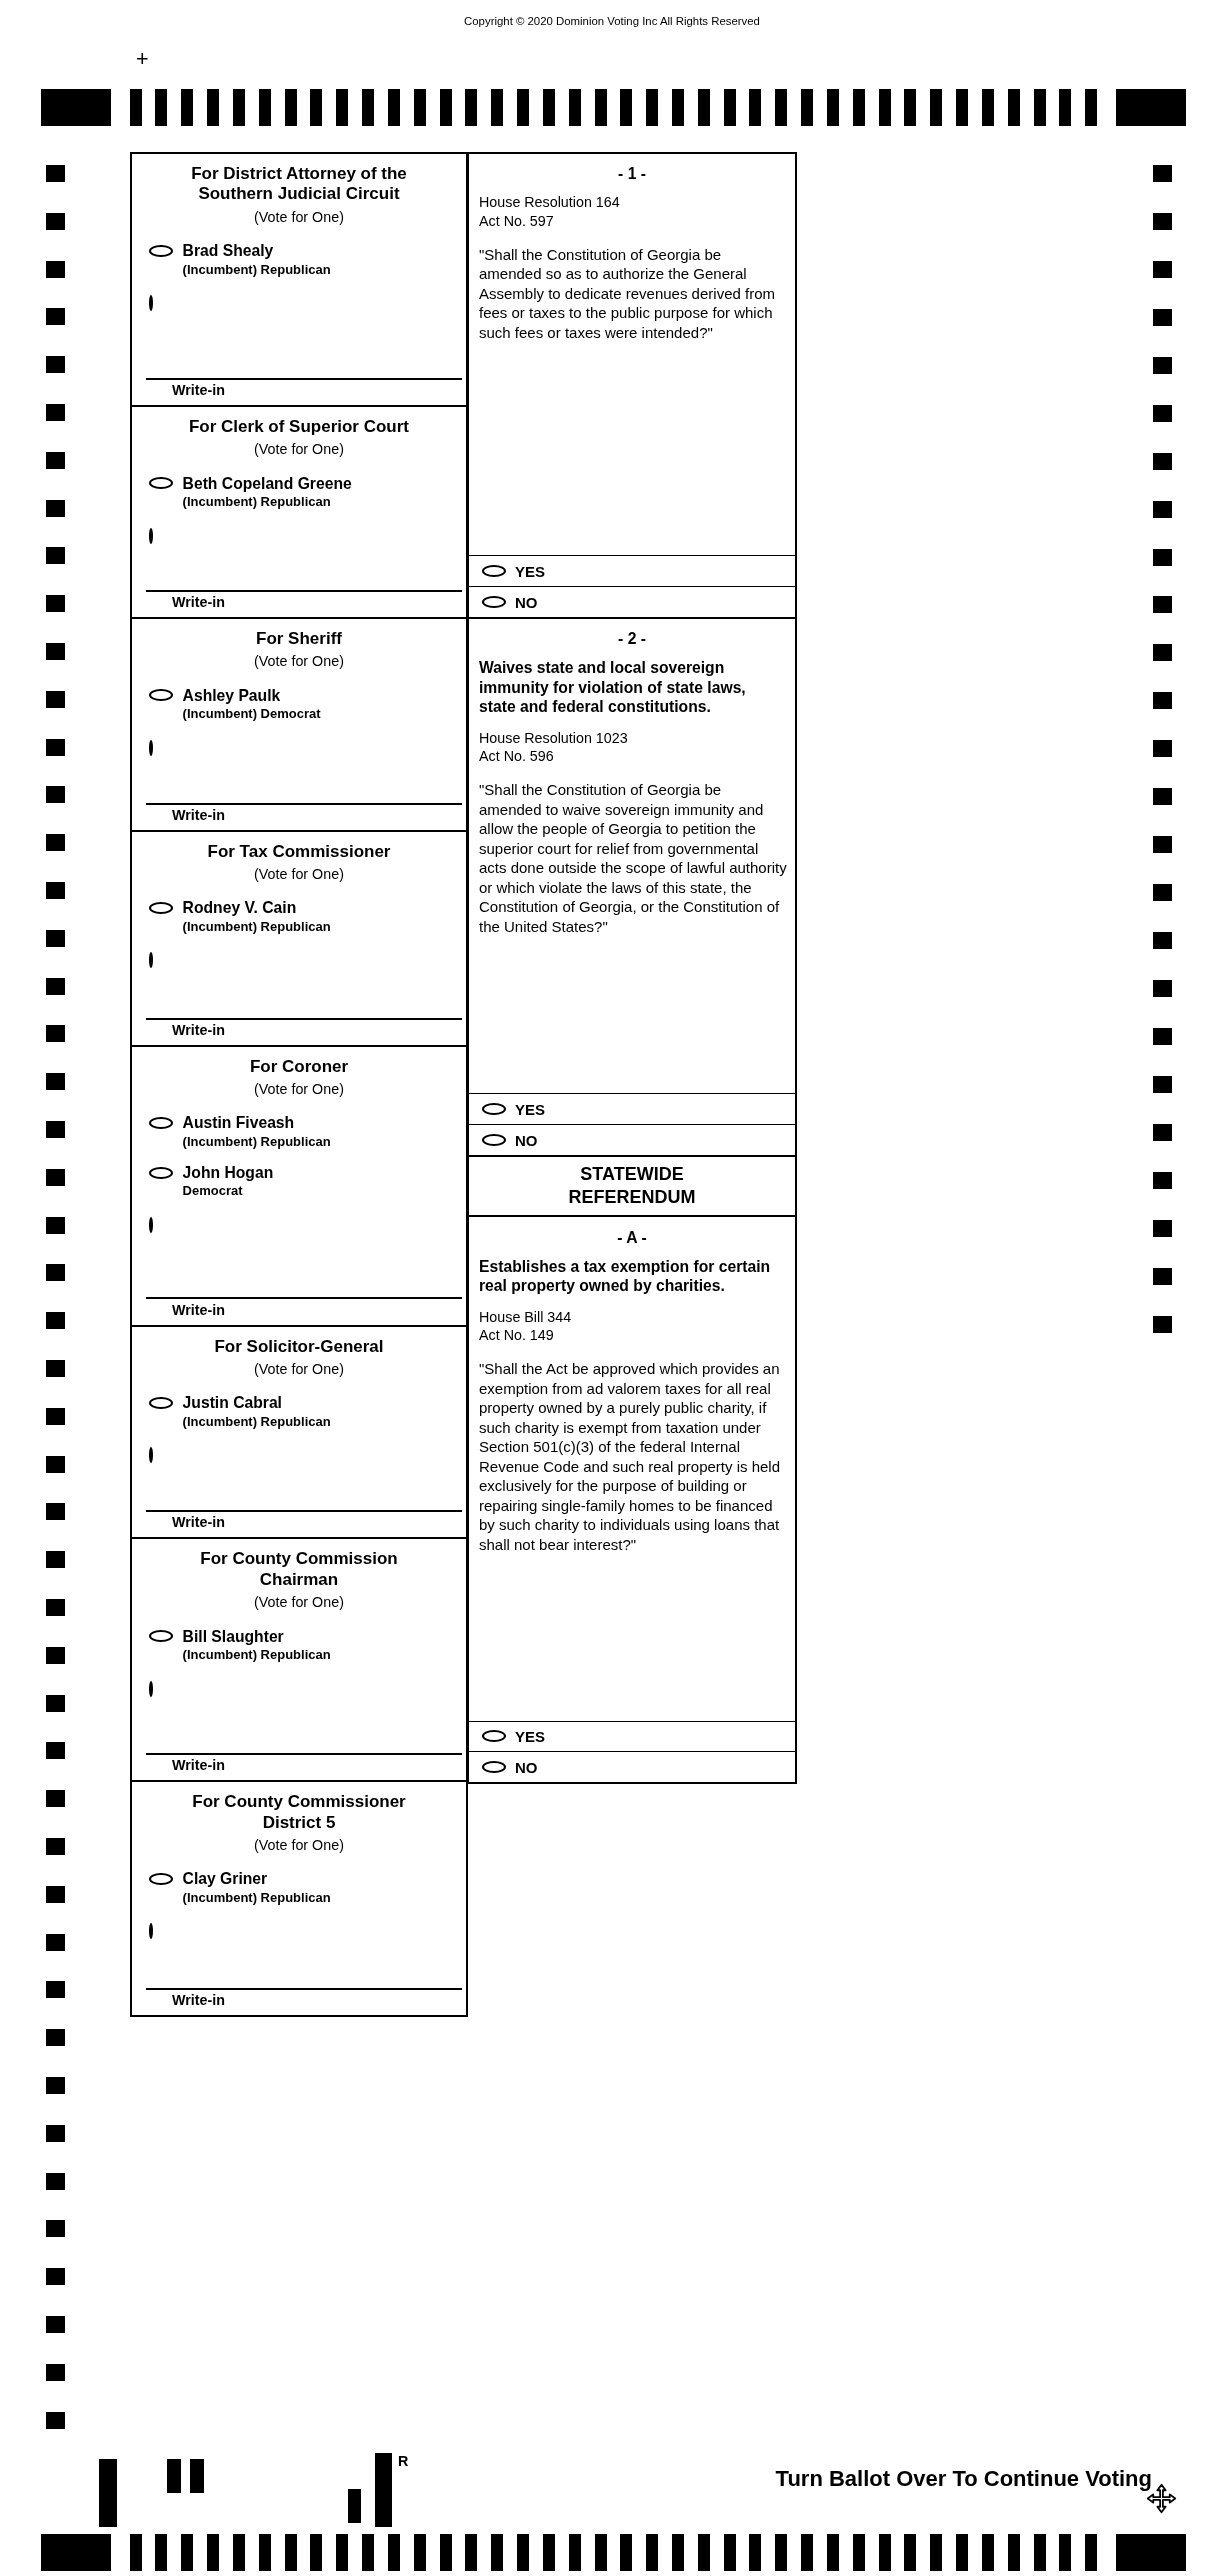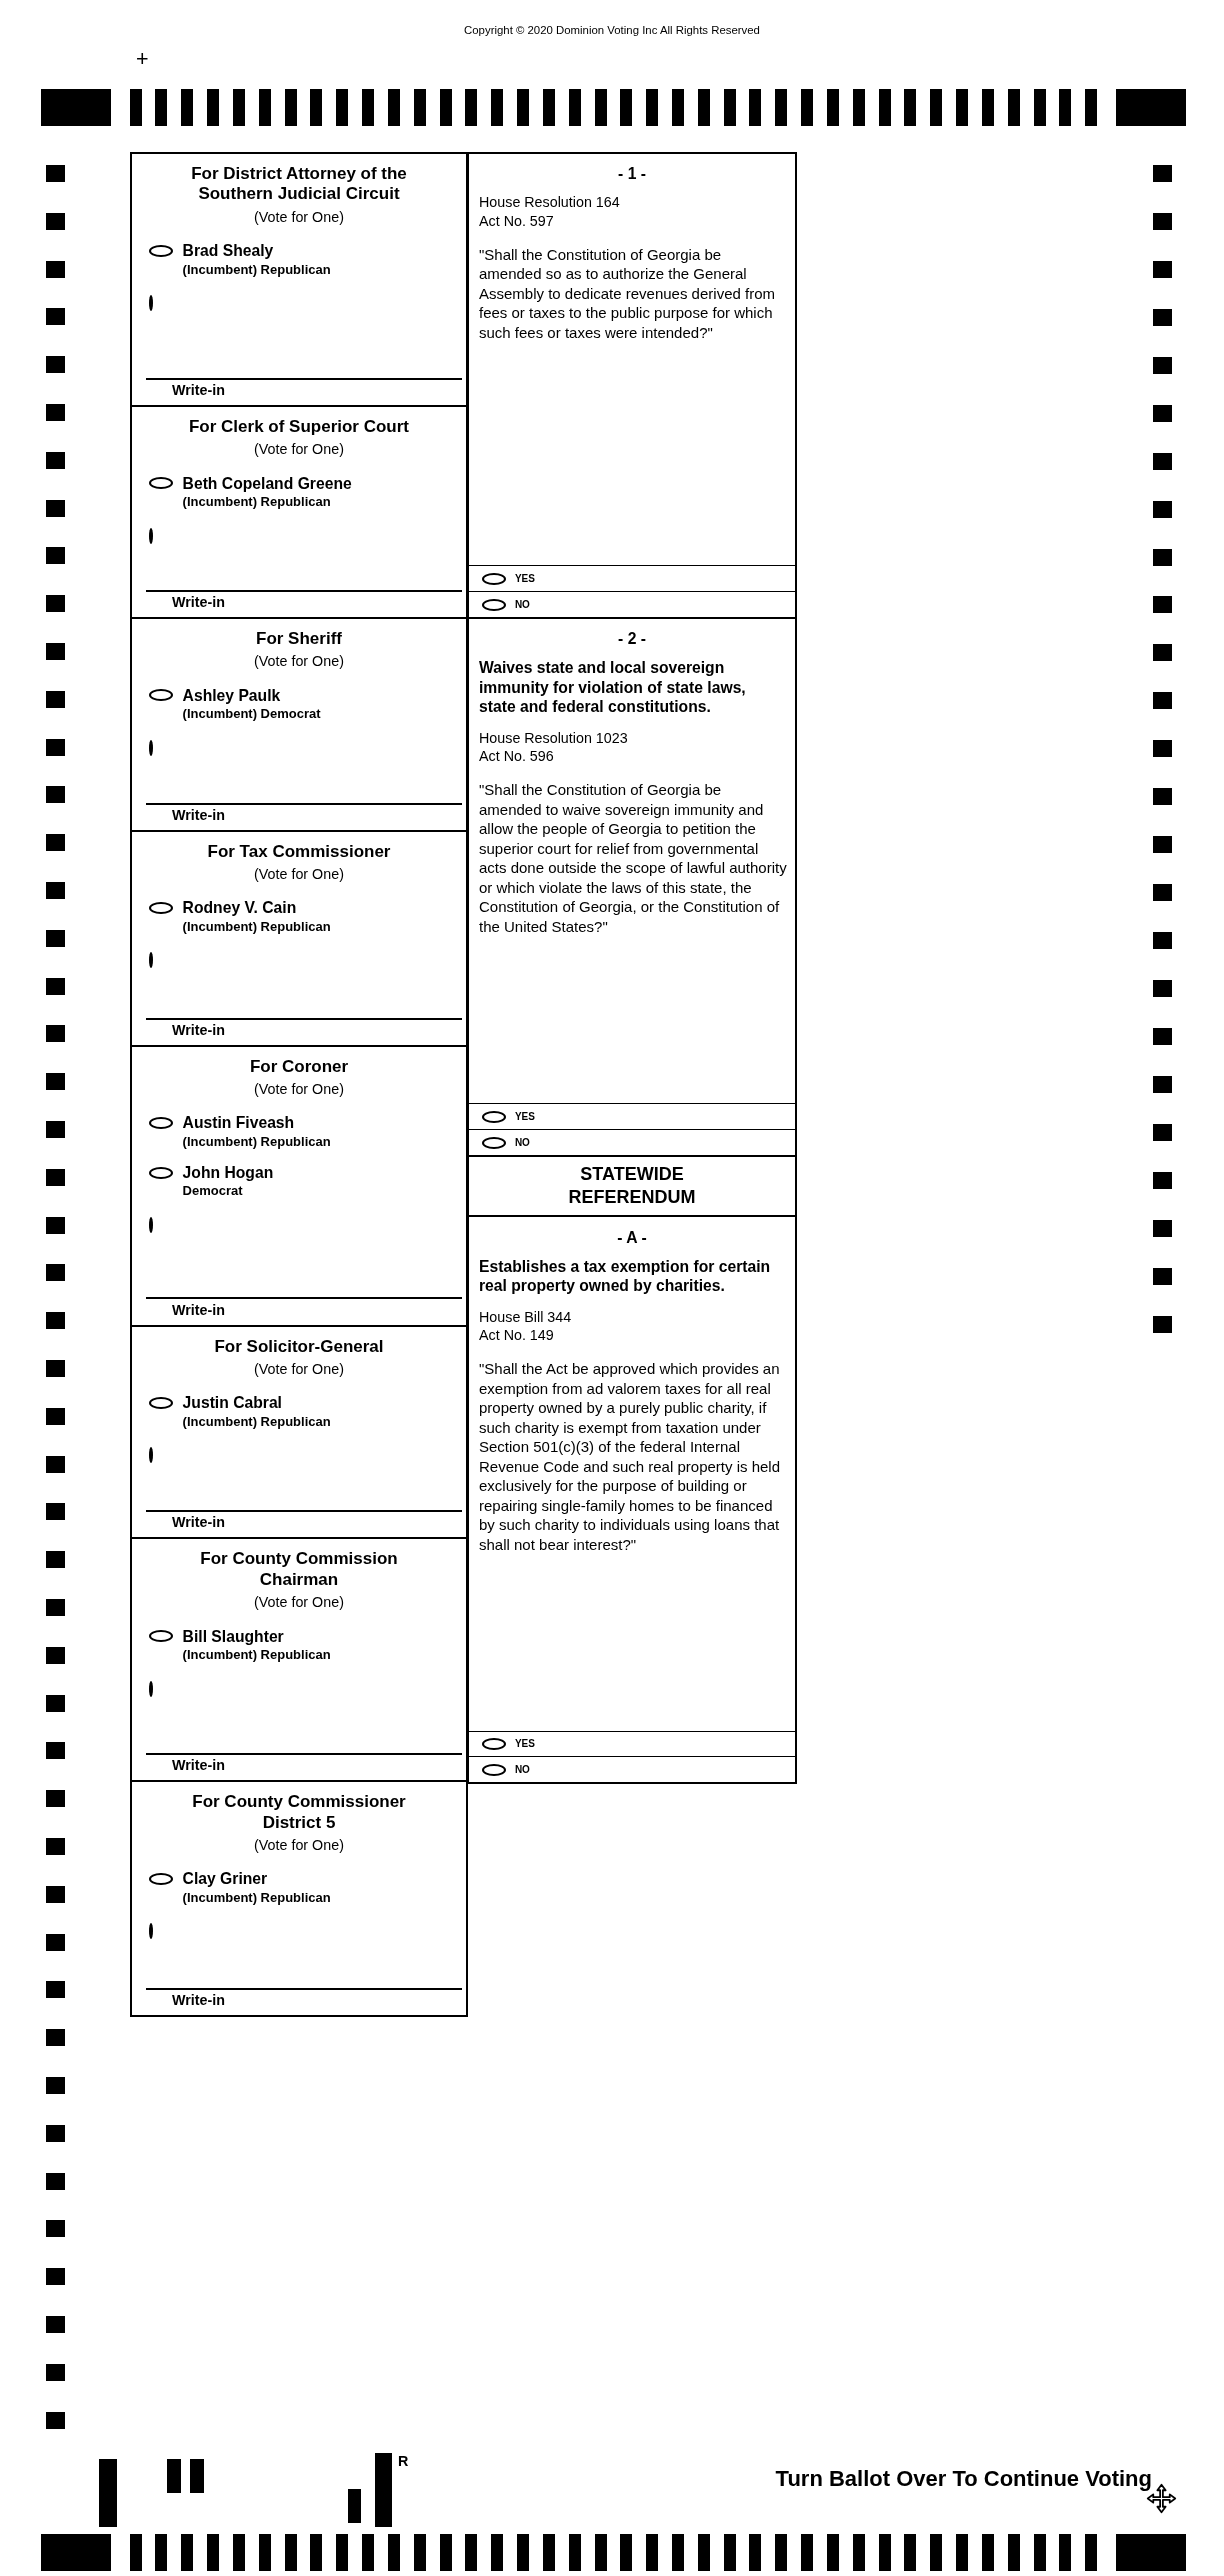--- a/index.html
+++ b/index.html
@@ -4,21 +4,21 @@
 <style>
   * { box-sizing: border-box; }
   html,body { margin:0; padding:0; background:#9a9a9a; }
   .page {
     position:relative; width:1224px; height:2576px; background:#ffffff;
     font-family:"Liberation Sans","DejaVu Sans",sans-serif; color:#000;
     overflow:hidden; margin:0 auto;
   }
 
   
-  .copyright { position:absolute; top:24px; left:0; width:100%; text-align:center; font-size:11.4px; }
+  .copyright { position:absolute; top:15px; left:0; width:100%; text-align:center; font-size:11.4px; }
   .plus-mark { position:absolute; left:136px; top:47px; font-size:21.5px; font-weight:400; }
 
   
   .band { position:absolute; left:41px; width:1145px; height:37px; display:flex; }
   .band.top { top:89px; }
   .band.bottom { top:2534px; }
   .band-end { width:70px; height:100%; background:#000; }
   .band-bars { flex:1; display:flex; justify-content:space-between; padding:0 18.6px; }
   .band-bars i { display:block; width:12px; height:100%; background:#000; }
 
@@ -64,21 +64,21 @@
   .measure + .measure { border-top:2.1px solid #000; }
   .measure.mb00 { min-height:463px; }
   .measure.mb01 { min-height:538px; }
   .measure.mb10 { min-height:565px; }
   .m-num { text-align:center; font-weight:bold; font-size:15.7px; margin:11.4px 0 10px; }
   .m-summary { font-weight:bold; font-size:15.7px; line-height:1.22; margin:0 10px 13px; }
   .m-refs { margin:0 10px 14.3px; font-size:14.3px; line-height:1.3; }
   .m-question { font-size:15px; line-height:1.3; margin:0 7.2px 17px 10px; }
   .resp-row { display:flex; align-items:center; border-top:1.4px solid #000; padding:6.4px 0 6.4px 13px; }
   .resp-row.first { margin-top:auto; }
-  .resp-label { font-weight:bold; font-size:10px; margin-left:9.3px; }
+  .resp-label { font-weight:bold; font-size:15px; margin-left:9.3px; }
 
   
   .print-bar { position:absolute; background:#000; }
   .bar-a { left:99px; top:2459px; width:18px; height:68px; }
   .bar-b { left:167px; top:2459px; width:14.3px; height:34px; }
   .bar-c { left:190px; top:2459px; width:14.3px; height:34px; }
   .bar-d { left:348px; top:2489px; width:13px; height:34px; }
   .bar-e { left:375px; top:2453px; width:17px; height:74px; }
   .mark-r { position:absolute; left:398px; top:2453px; font-size:14.3px; font-weight:bold; }
   .footer-instruction { position:absolute; right:72px; top:2466px; font-weight:bold; font-size:22px; white-space:nowrap; }

